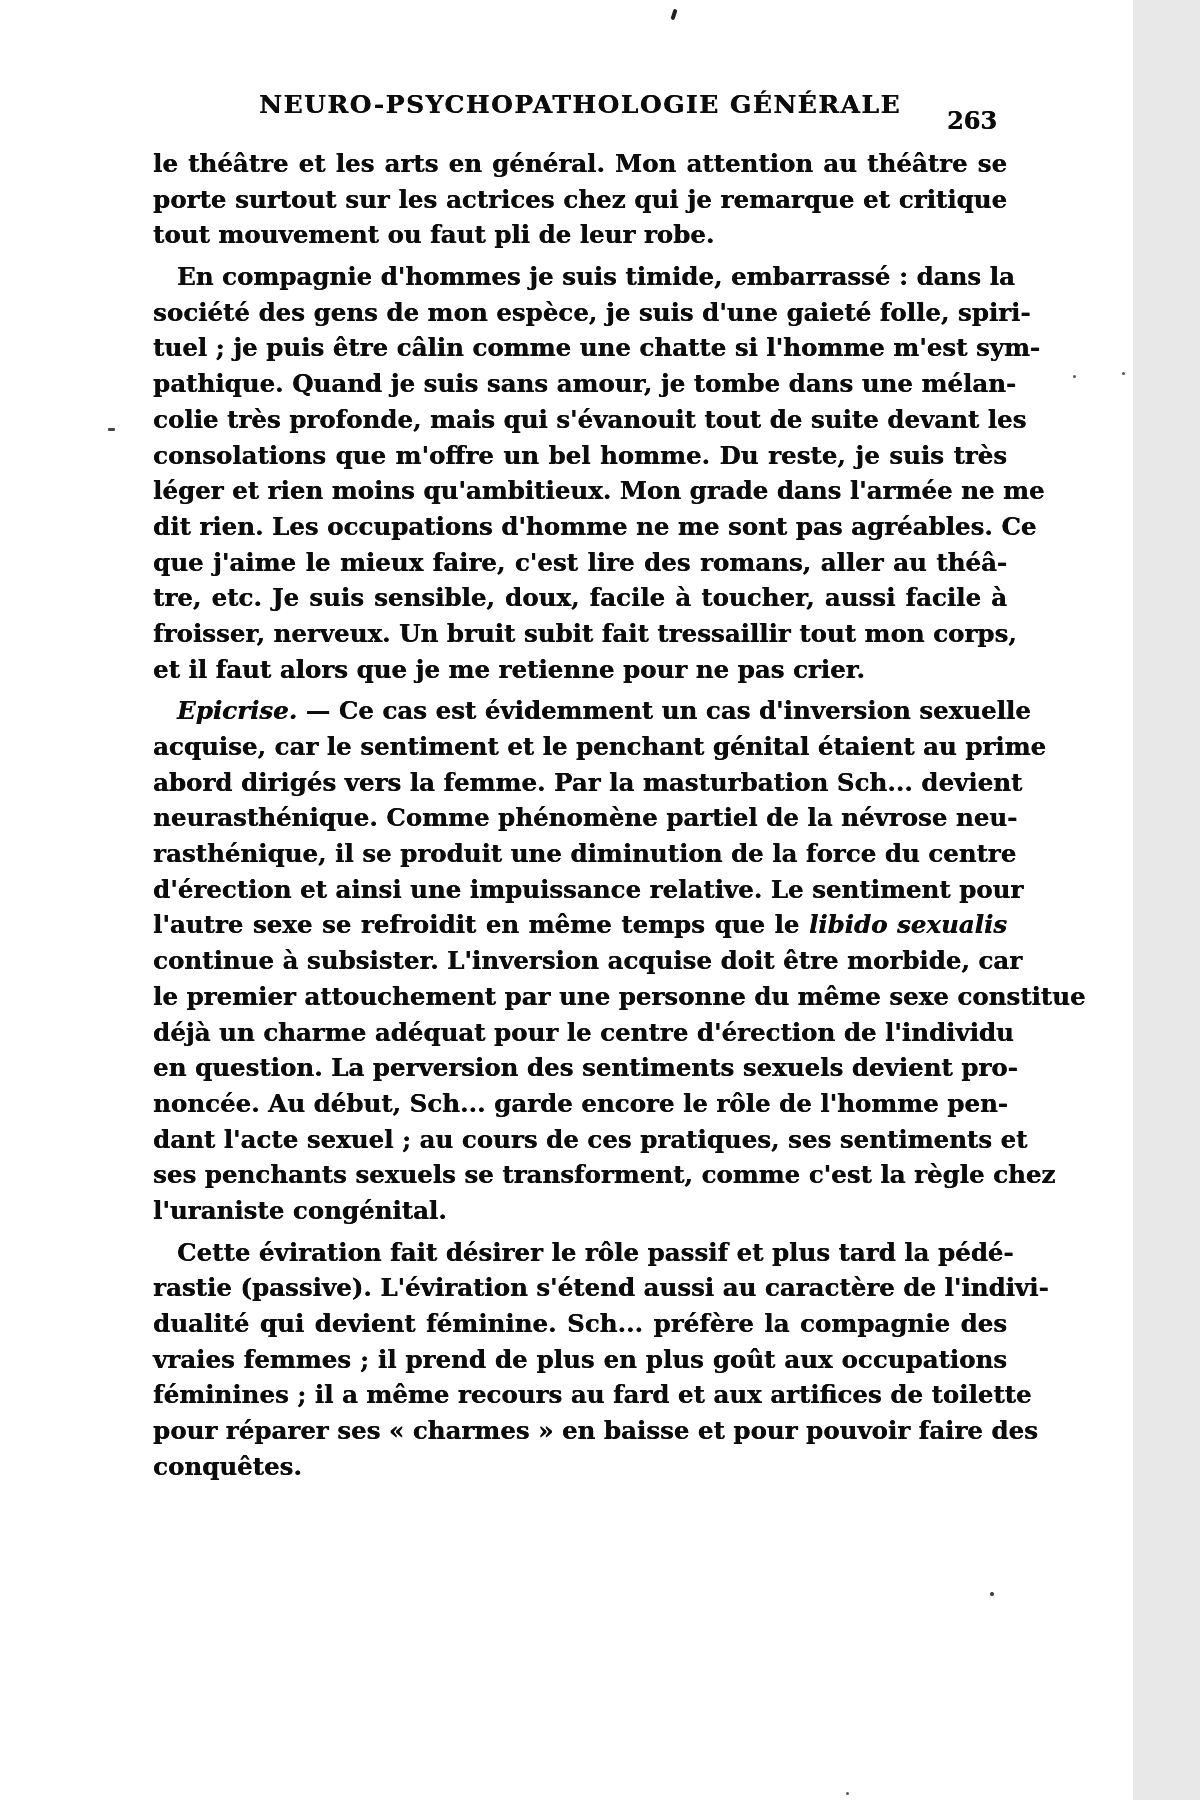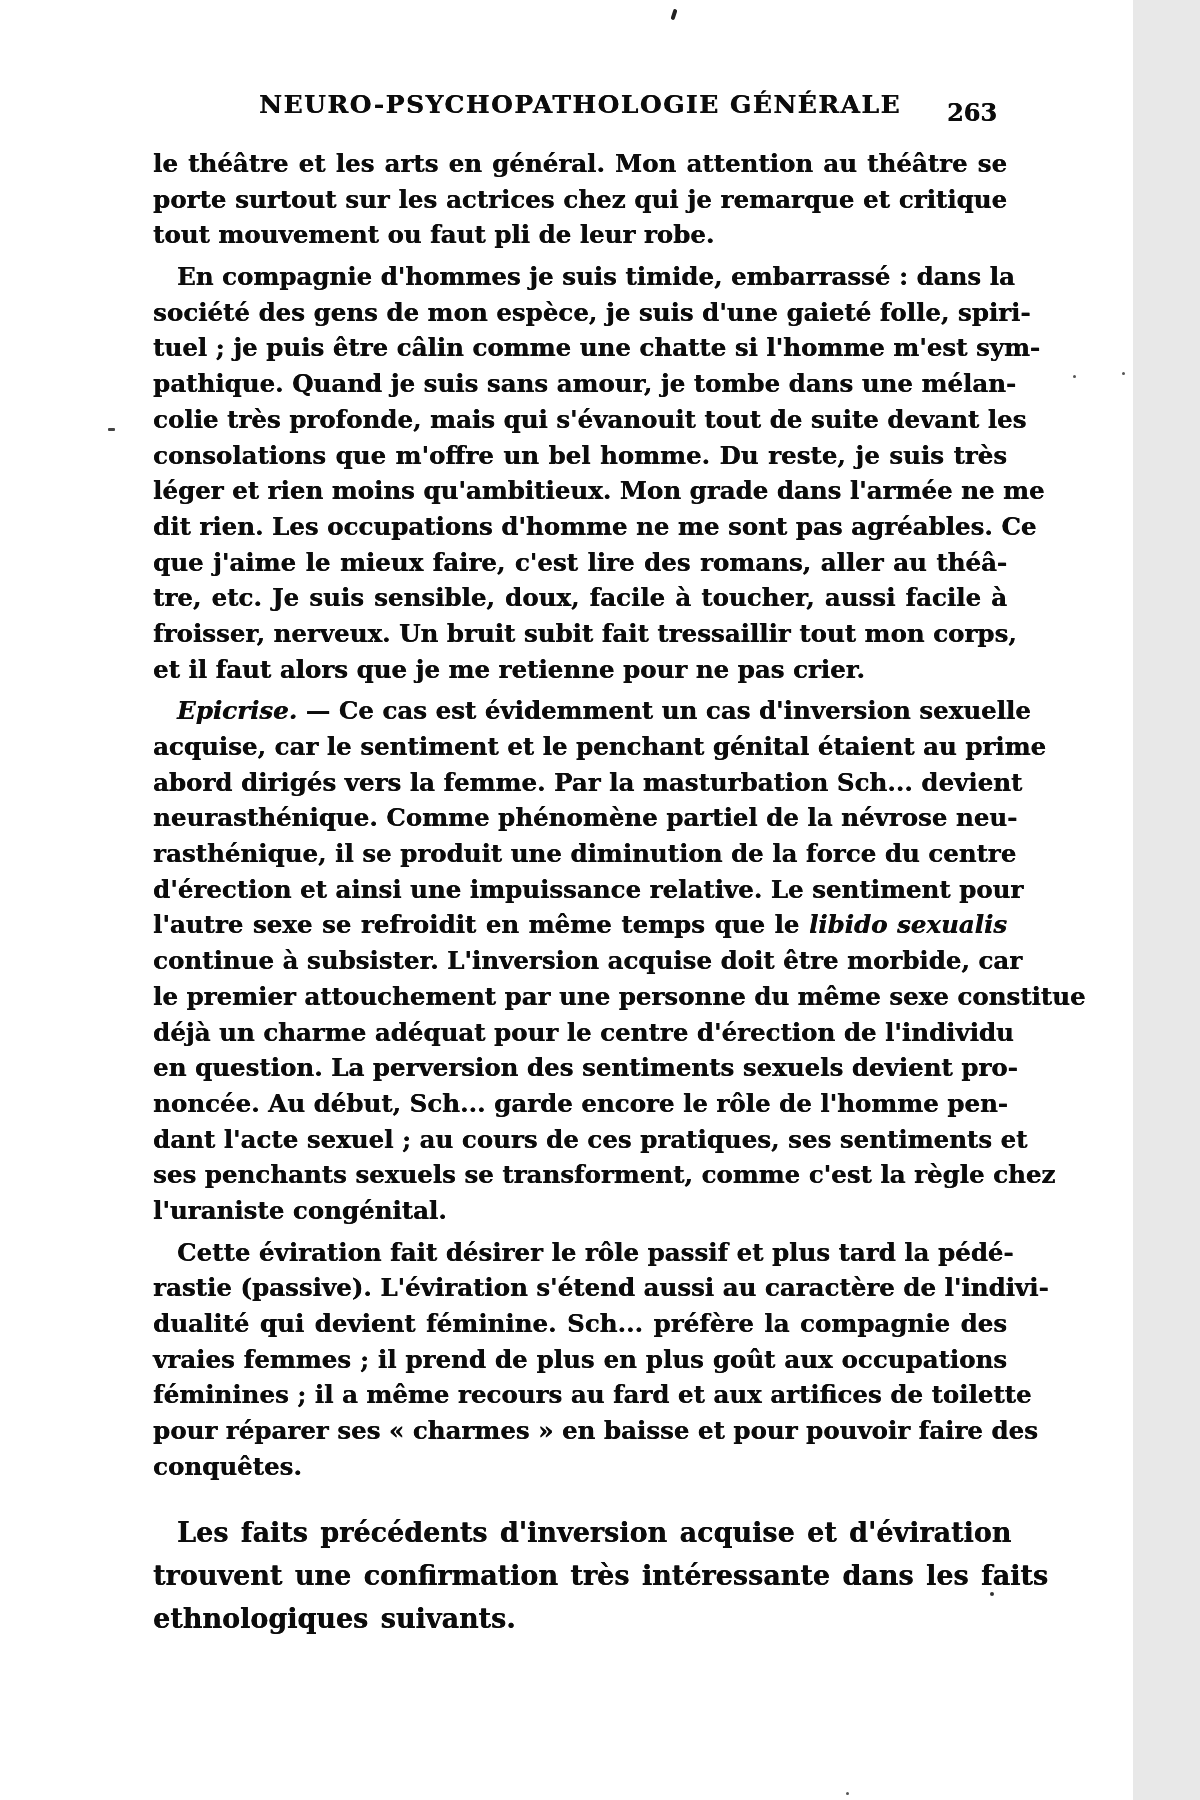--- a/index.html
+++ b/index.html
@@ -28,21 +28,21 @@
     text-align: center;
     font-size: 25px;
     font-weight: bold;
     letter-spacing: 1.5px;
     white-space: nowrap;
     text-shadow: 0.4px 0.4px 0 #0c0c0c;
   }
   .page-number {
     position: absolute;
     right: 16px;
-    top: 8px;
+    top: 16px;
     font-size: 24px;
     font-weight: bold;
     text-shadow: 0.4px 0.4px 0 #0c0c0c;
     margin-left: 28px;
   }
   .body-column {
     position: absolute;
     top: 140px;
     left: 147px;
     width: 866px;
@@ -143,25 +143,20 @@
       </div>
       <div class="para normal">
         <div class="line first"><span>Cette éviration fait désirer le rôle passif et plus tard la pédé-</span></div>
         <div class="line"><span>rastie (passive). L'éviration s'étend aussi au caractère de l'indivi-</span></div>
         <div class="line"><span>dualité qui devient féminine. Sch... préfère la compagnie des</span></div>
         <div class="line"><span>vraies femmes ; il prend de plus en plus goût aux occupations</span></div>
         <div class="line"><span>féminines ; il a même recours au fard et aux artifices de toilette</span></div>
         <div class="line"><span>pour réparer ses « charmes » en baisse et pour pouvoir faire des</span></div>
         <div class="line last"><span>conquêtes.</span></div>
       </div>
-      <div class="para large">
-        <div class="line first"><span>Les faits précédents d'inversion acquise et d'éviration</span></div>
-        <div class="line"><span>trouvent une confirmation très intéressante dans les faits</span></div>
-        <div class="line last"><span>ethnologiques suivants.</span></div>
-      </div>
     </div>
 
   <div class="speck mark-comma" style="left:672px; top:9px;"></div>
   <div class="speck mark-dash" style="left:108px; top:428px;"></div>
   <div class="speck dot-s" style="left:1073px; top:375px;"></div>
   <div class="speck dot-s" style="left:1122px; top:372px;"></div>
   <div class="speck dot-m" style="left:990px;  top:1592px;"></div>
   <div class="speck dot-s" style="left:846px;  top:1792px;"></div>
 
 </div>

